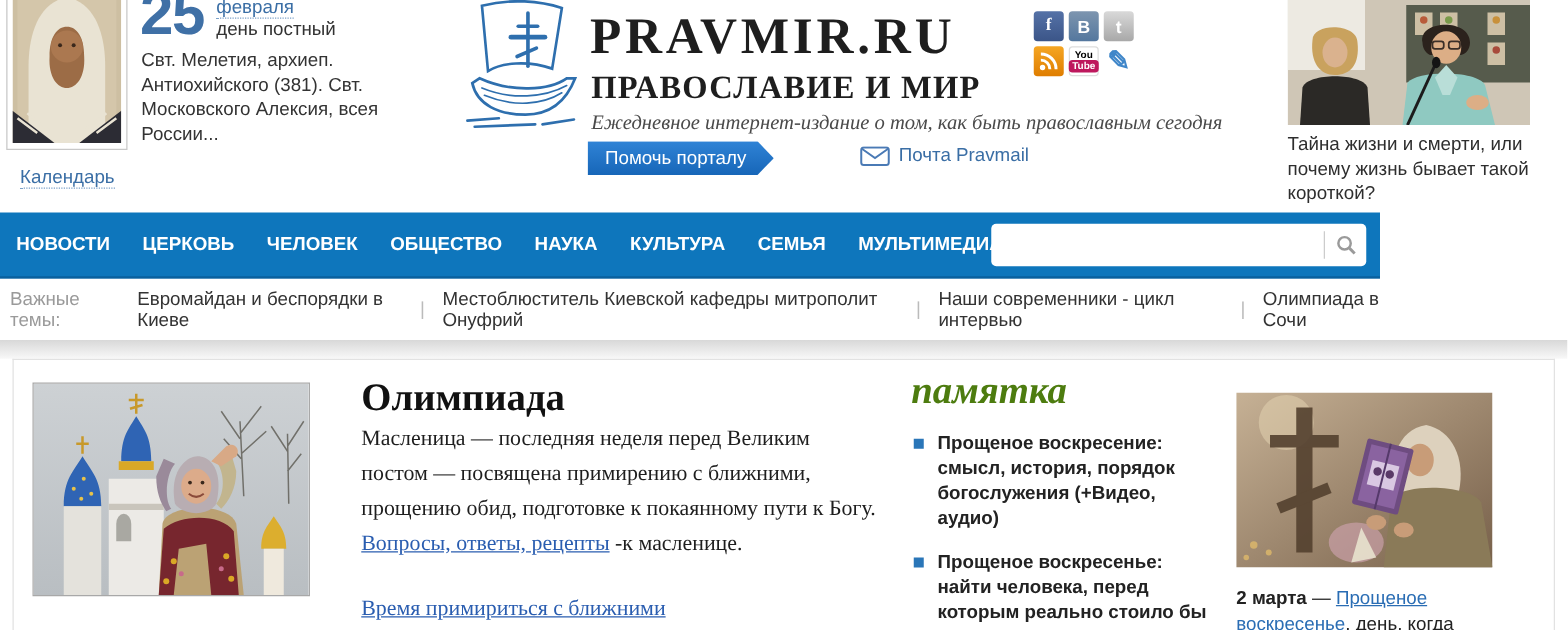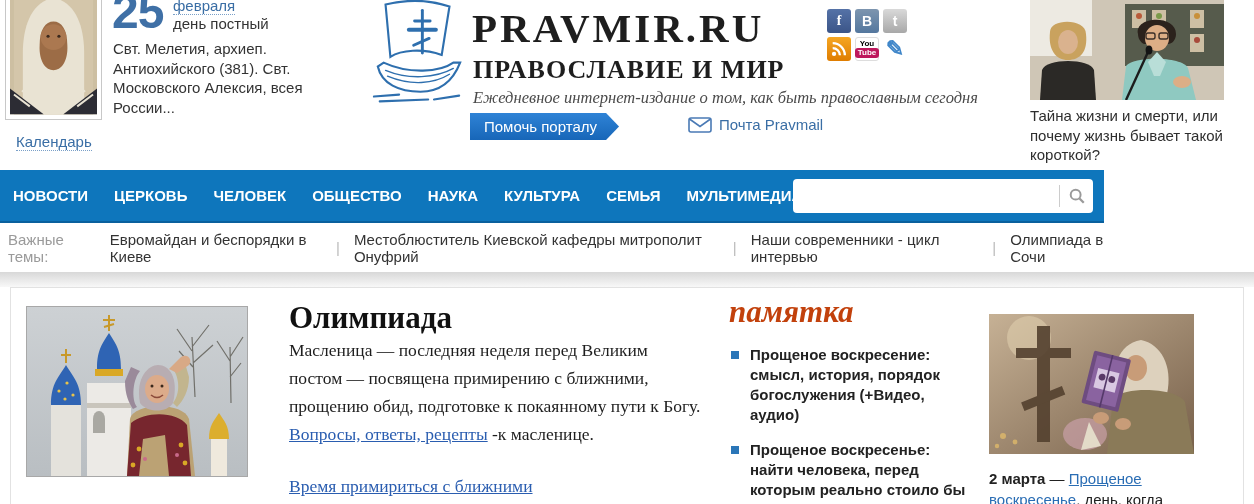--- a/index.html
+++ b/index.html
@@ -91,21 +91,21 @@
   .article { position:absolute; left:278px; top:12px; width:412px;
     font-family:"Liberation Serif", serif; }
   .article h1 { font-size:31px; color:#111; font-weight:bold; }
   .article p { font-size:17.5px; line-height:28px; color:#1e1e1e; }
   .article .a-link { color:#2a5db0; text-decoration:underline; cursor:pointer; }
   .article .more-links { margin-top:24px; }
   .article .more-links div { font-size:17.5px; line-height:29px; }
 
   .pamyatka { position:absolute; left:718px; top:6px; width:245px; }
   .pamyatka h2 { font-family:"Liberation Serif", serif; font-style:italic; font-weight:bold;
-    font-size:31px; color:#c2410c; }
+    font-size:31px; color:#4d7c0f; }
   .pam-item { display:flex; margin-top:15px; cursor:pointer;justify-content:center; }
   .pam-bullet { width:8px; height:8px; background:#2a76b8; margin:6px 11px 0 2px; flex:none; }
   .pam-text { font-size:15px; font-weight:bold; line-height:20px; color:#222; }
 
   .sidebar { position:absolute; left:978px; top:26px; width:228px; }
   .sidebar svg { display:block; }
   .sidebar-text { margin-top:14px; font-size:15px; line-height:21px; color:#222; }
   .sidebar-text b { font-weight:bold; }
   .sidebar-text .s-link { color:#2a6db4; text-decoration:underline; cursor:pointer; }
 </style>

